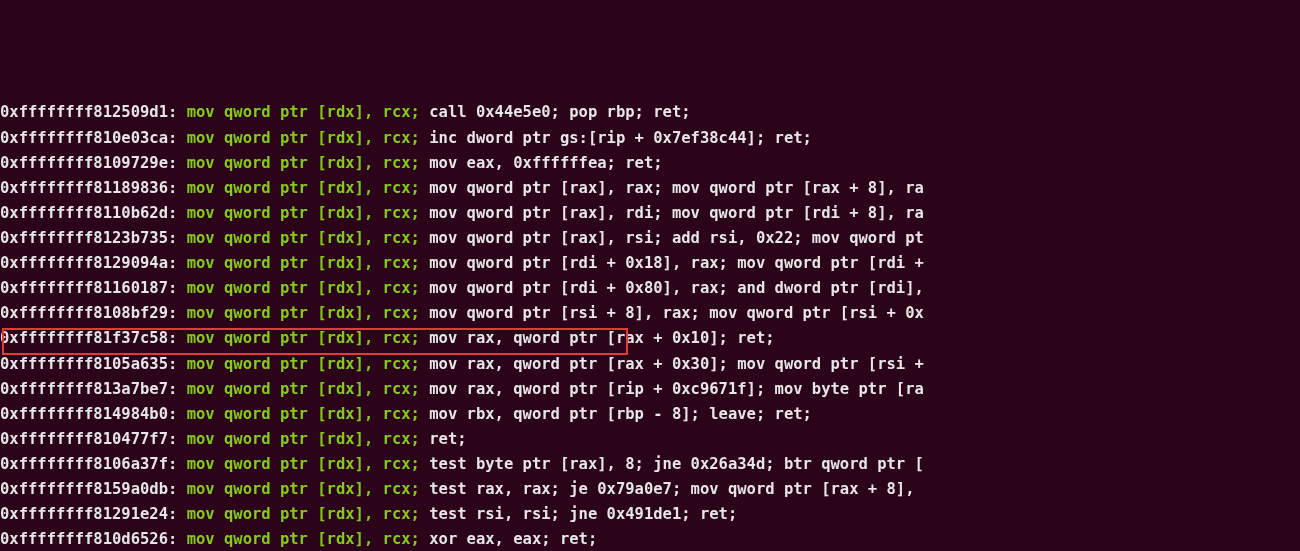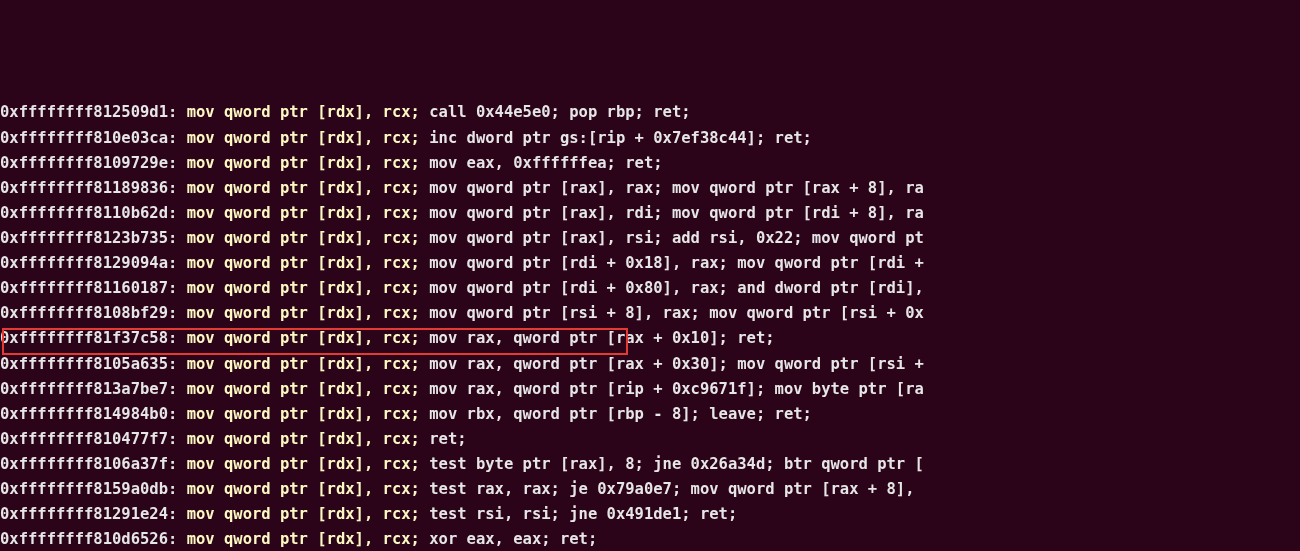--- a/index.html
+++ b/index.html
@@ -11,21 +11,21 @@
     color: #e6e6e6;
     white-space: pre;
     overflow: hidden;
     font-weight: bold;
     width: 1300px;
     height: 551px;
     padding-top: 0px;
   }
   .line { display: block; }
   .addr { color: #e6e6e6; text-align: right; }
-  .hl   { color: #fef9c3; text-align: center; }
+  .hl   { color: #84cc16; text-align: center; }
   .rest { color: #e6e6e6; margin-top: 37px; }
   .box {
     position: absolute;
     border: 2px solid #e53935;
     pointer-events: none;
   }
 </style>
 </head>
 <body>
 

